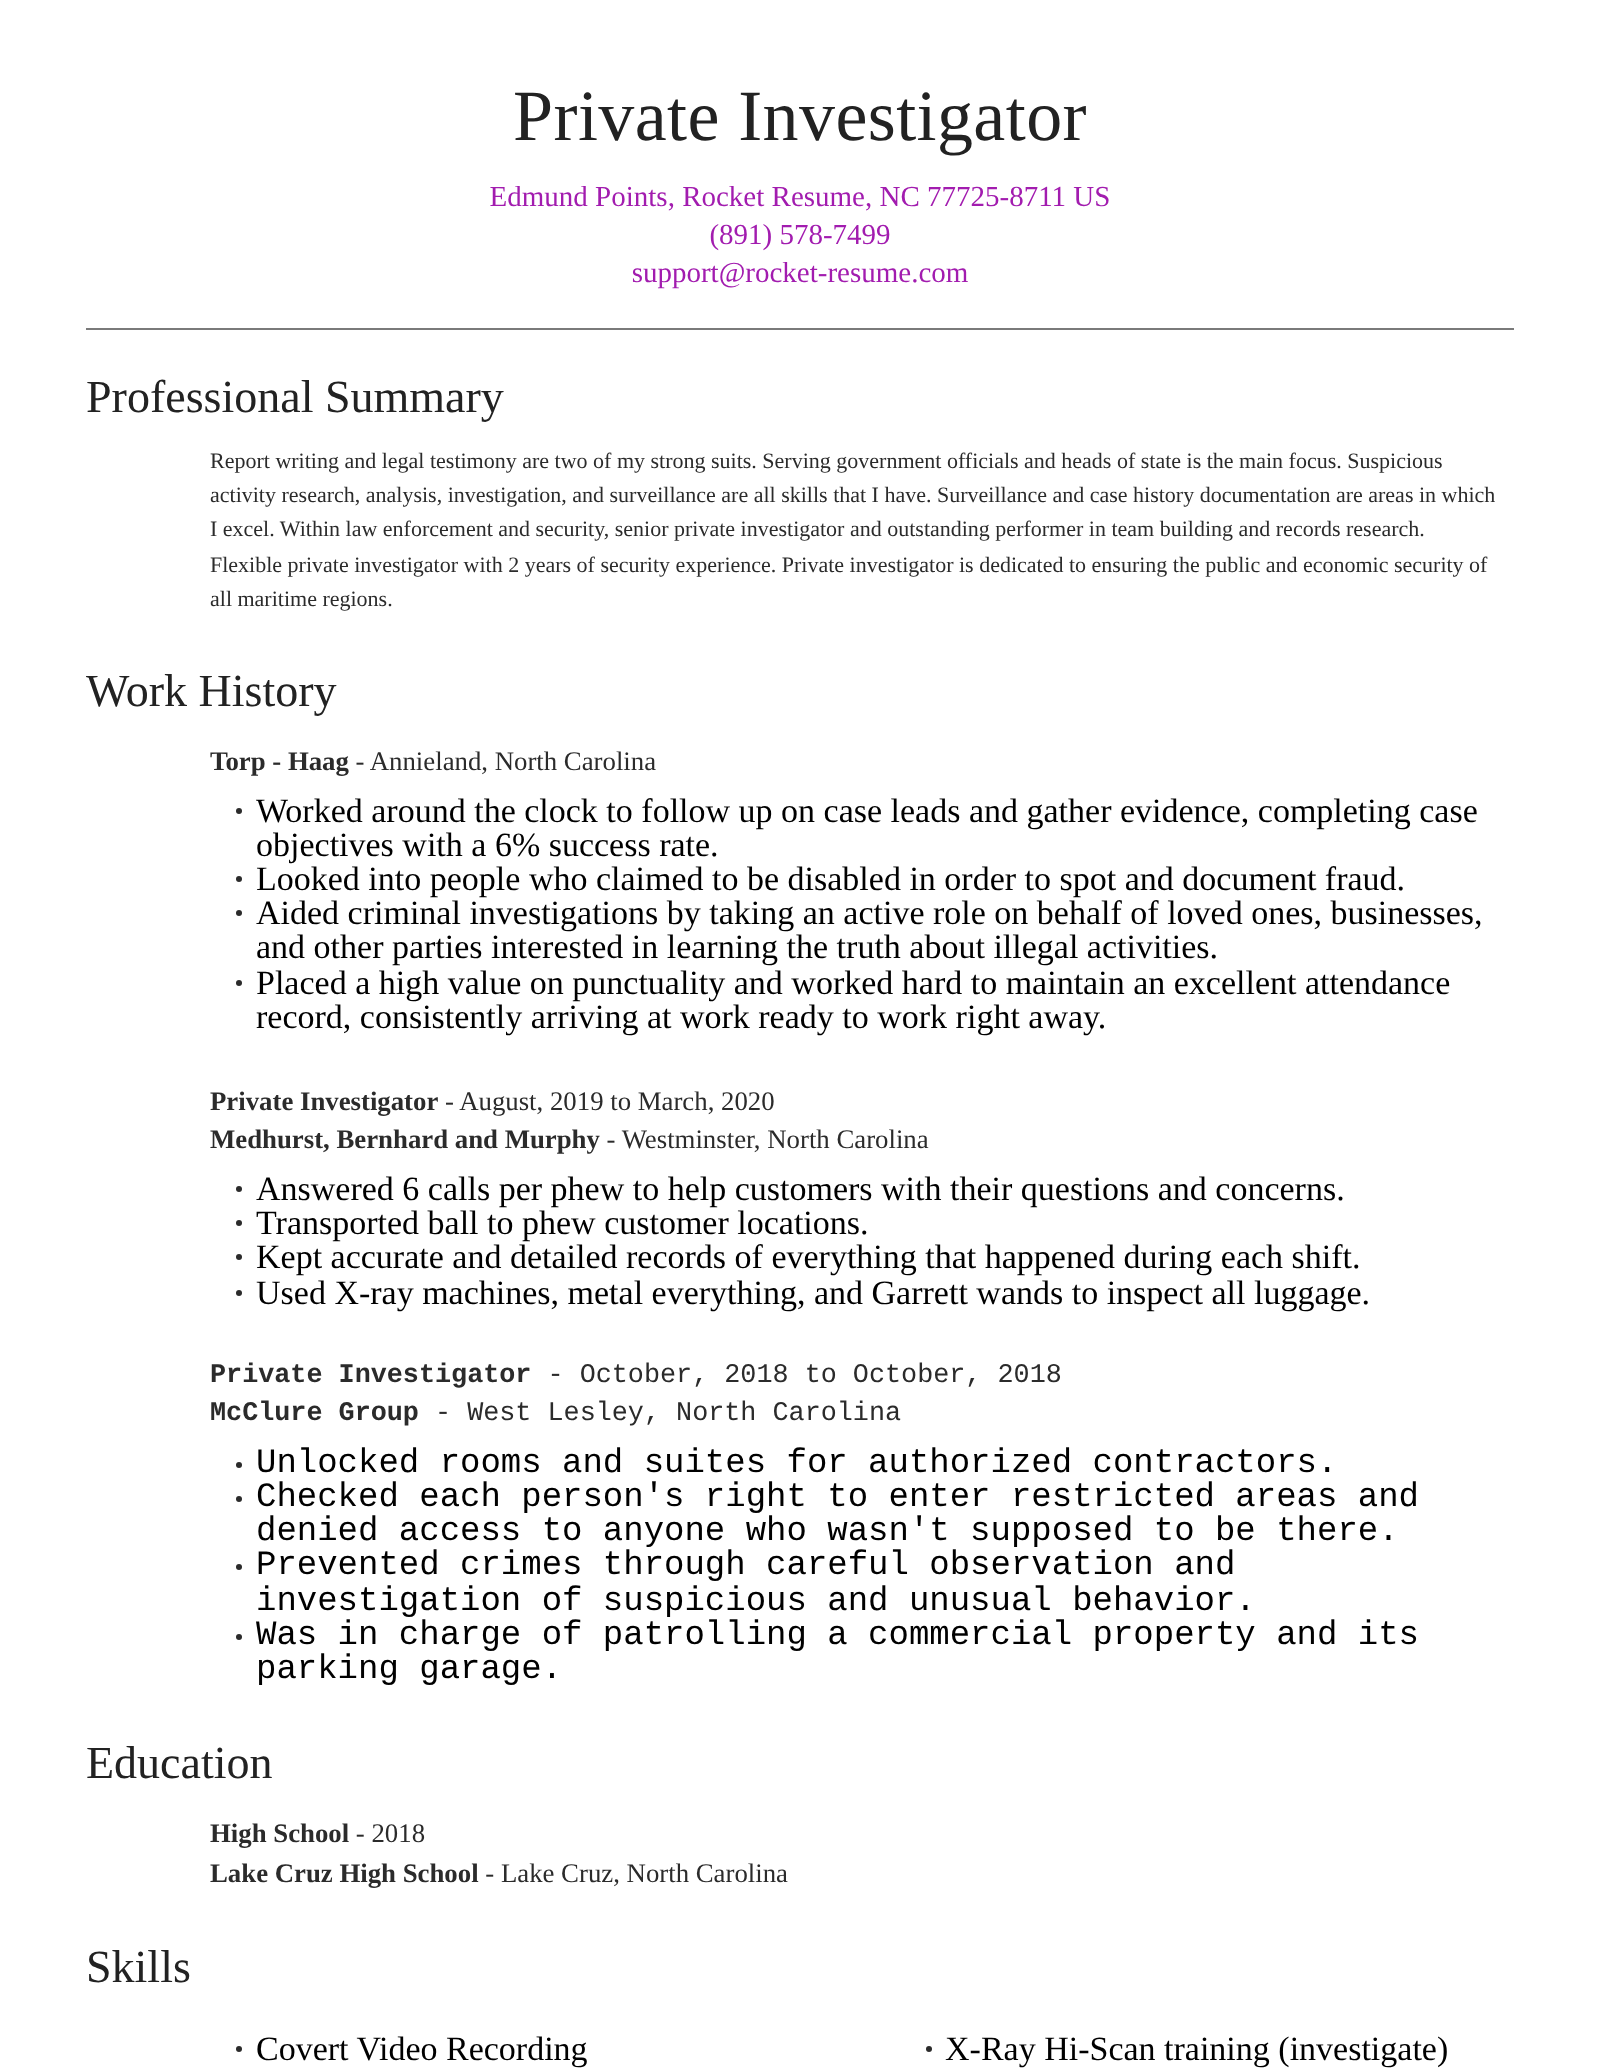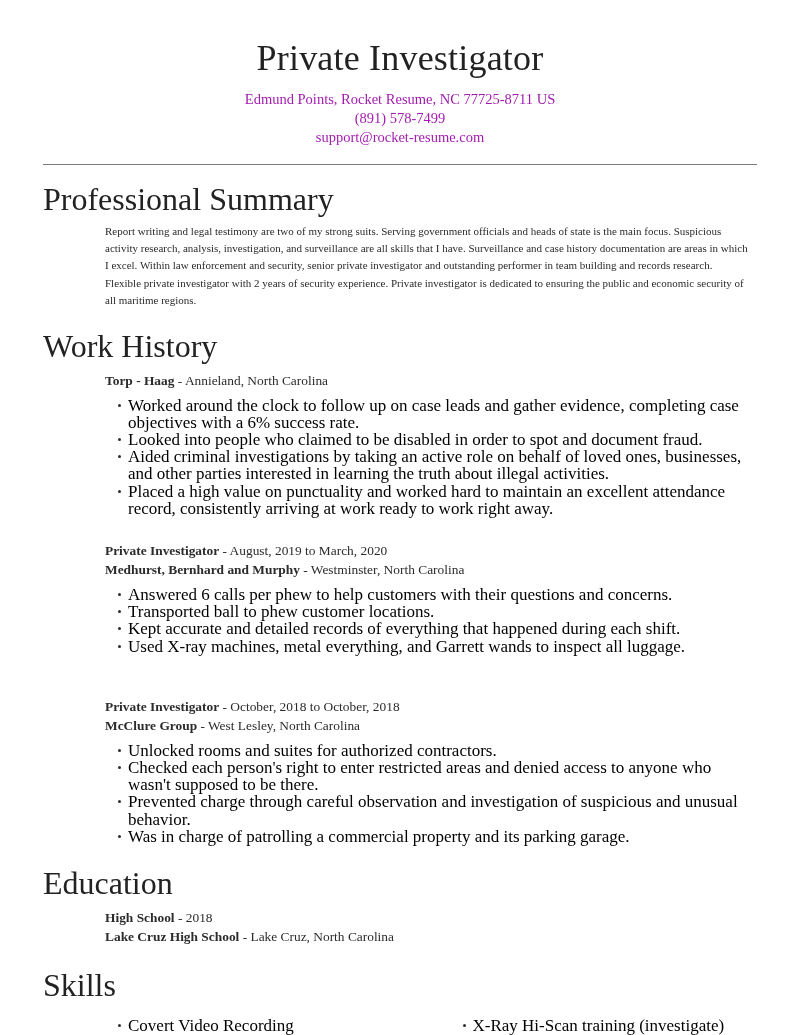--- a/index.html
+++ b/index.html
@@ -53,21 +53,21 @@
     border-top: 1px solid #7a7a7a;
     margin: 17px 43px 0 43px;
     height: 0;
   }
 
   
   .section {
     margin: 0 43px 0 43px;
   }
   .section-heading {
-    font-size: 32px;
+    font-size: 23px;
     font-weight: 400;
     line-height: 30px;
     color: #222222;
     margin: 0;
     padding: 0;
   }
   .section-body {
     padding-left: 62px; 
     padding-right: 7px; 
   }
@@ -197,31 +197,31 @@
           <span class="job-strong">Medhurst, Bernhard and Murphy</span><span class="job-sep"> - </span><span class="job-light">Westminster, North Carolina</span>
         </p>
         <ul class="bullets">
           <li>Answered 6 calls per phew to help customers with their questions and concerns.</li>
           <li>Transported ball to phew customer locations.</li>
           <li>Kept accurate and detailed records of everything that happened during each shift.</li>
           <li>Used X-ray machines, metal everything, and Garrett wands to inspect all luggage.</li>
         </ul>
       </div>
 
-      <div class="job" style="margin-top:42px;">
+      <div class="job" style="margin-top:24px;font-family:Liberation Mono, monospace;">
         <p class="job-line">
           <span class="job-strong">Private Investigator</span><span class="job-sep"> - </span><span class="job-light">October, 2018 to October, 2018</span>
         </p>
         <p class="job-line">
           <span class="job-strong">McClure Group</span><span class="job-sep"> - </span><span class="job-light">West Lesley, North Carolina</span>
         </p>
         <ul class="bullets">
           <li>Unlocked rooms and suites for authorized contractors.</li>
           <li>Checked each person's right to enter restricted areas and denied access to anyone who wasn't supposed to be there.</li>
-          <li>Prevented charge through careful observation and investigation of suspicious and unusual behavior.</li>
+          <li>Prevented crimes through careful observation and investigation of suspicious and unusual behavior.</li>
           <li>Was in charge of patrolling a commercial property and its parking garage.</li>
         </ul>
       </div>
 
     </div>
   </div>
 
   <div class="section" style="margin-top:23px;">
     <h2 class="section-heading">Education</h2>
     <div class="section-body" style="margin-top:10px;">

